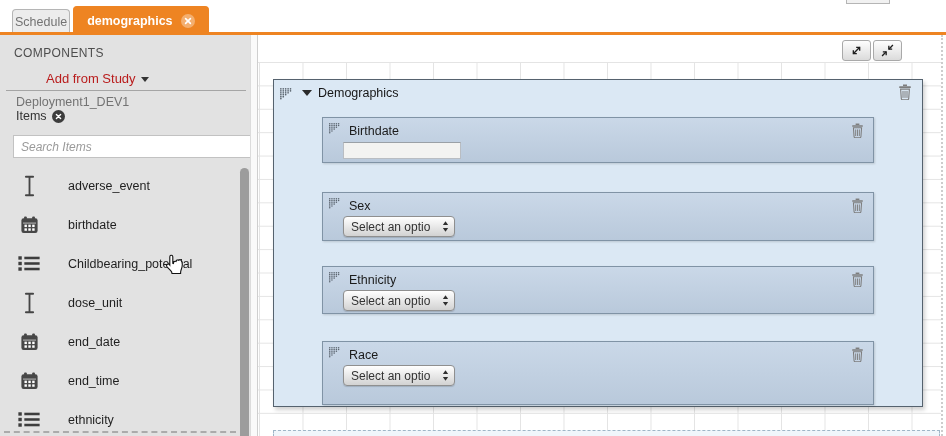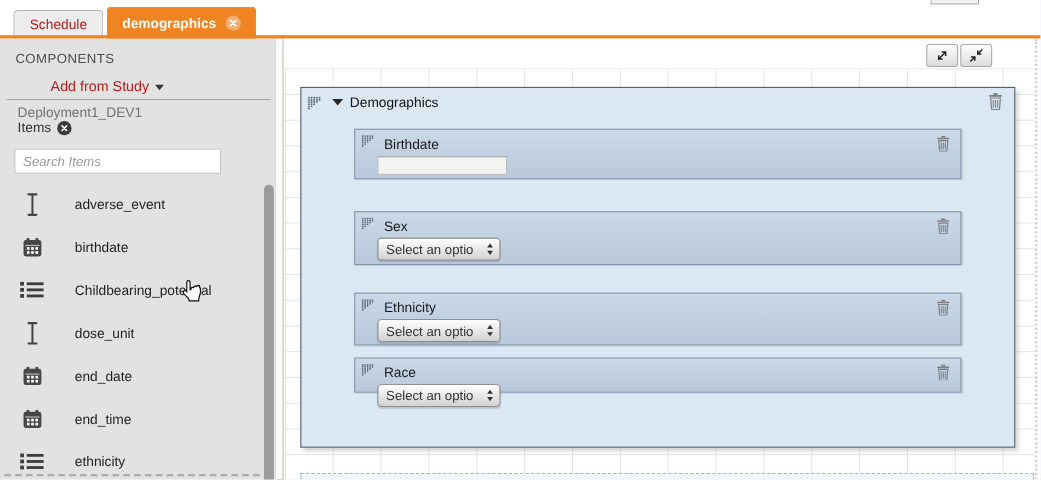--- a/index.html
+++ b/index.html
@@ -7,23 +7,23 @@
   body {
     position:relative; overflow:hidden; background:#fff;
     font-family:"Liberation Sans","DejaVu Sans",sans-serif; color:#222;
   }
 
   
   .header { position:absolute; top:0; left:0; right:0; height:35px; background:#fff; z-index:5; }
   .orange-bar { position:absolute; top:32px; left:0; right:0; height:3px; background:#ee8422; }
   .tabs { position:absolute; left:12px; bottom:0; display:flex; align-items:flex-end; gap:3px; }
   .tab {
-    display:inline-flex; align-items:center; padding:5px 14px 6px;
+    display:inline-flex; align-items:center; padding:5px 2px 6px;
     border:1px solid #b5b5b5; border-bottom:none; border-radius:4px 4px 0 0;
-    background:#ececec; color:#b91c1c; font-size:12.5px; cursor:pointer;
+    background:#ececec; color:#737373; font-size:12.5px; cursor:pointer;
   }
   .tab.active {
     background:#ee8422; border-color:#ee8422; color:#fff; font-weight:bold;
     padding:7px 13px 7px;
   }
   .tab-close {
     width:14px; height:14px; margin-left:8px; border-radius:50%;
     background:rgba(255,255,255,.35); display:inline-flex; align-items:center; justify-content:center;
   }
   .tab-close svg { width:8px; height:8px; }
@@ -46,21 +46,21 @@
   }
   .sb-divider { position:absolute; left:6px; right:6px; top:55px; border-top:1px solid #a5a5a5; }
   .sb-deployment { position:absolute; left:16px; top:60px; font-size:12.5px; color:#737373; }
   .sb-items-filter { position:absolute; left:16px; top:74px; font-size:12.5px; color:#333; display:flex; align-items:center; }
   .badge-x {
     width:13px; height:13px; margin-left:5px; border-radius:50%; background:#3c3c3c;
     display:inline-flex; align-items:center; justify-content:center; cursor:pointer;
   }
   .badge-x svg { width:7px; height:7px; }
   .sb-search {
-    position:absolute; left:13px; top:100px; width:188px; height:23px;
+    position:absolute; left:13px; top:100px; width:244px; height:23px;
     border:1px solid #c2c2c2; background:#fff; font-size:12px; padding:0 7px;
     font-family:"Liberation Sans","DejaVu Sans",sans-serif; color:#a21caf;
   }
   .sb-search::placeholder { font-style:italic; color:#9a9a9a; }
   .sb-list { position:absolute; left:0; top:131px; right:16px; }
   .sb-item { position:relative; height:39px; display:flex; align-items:center; cursor:pointer; }
   .sb-item .icon-box { width:34px; display:flex; justify-content:center; margin-left:12px; }
   .sb-item .lbl { font-size:12.5px; color:#1f1f1f; margin-left:22px; white-space:nowrap; }
   .icon-ibeam { width:11px; height:22px; }
   .icon-cal { width:19px; height:18px; }
@@ -110,21 +110,21 @@
   .panel-trash svg { width:14px; height:16px; }
 
   .field {
     position:absolute; left:48px; width:552px;
     background:linear-gradient(#cad8e8,#b9c9db);
     border:1px solid #8093a5; box-shadow:1px 1px 2px rgba(0,0,0,.15);
   }
   .f-0 { top:37px;  height:46px; }
   .f-1 { top:112px; height:49px; }
   .f-2 { top:186px; height:48px; }
-  .f-3 { top:245px; height:32px;text-align:right; }
+  .f-3 { top:261px; height:64px;text-align:right; }
   .field .grip { position:absolute; left:5px; top:4px; width:12px; height:12px; }
   .field-label { position:absolute; left:26px; top:6px; font-size:12.5px; color:#1b1b1b; }
   .field-trash { position:absolute; right:9px; top:5px; }
   .field-trash svg { width:13px; height:15px; }
   .field-input {
     position:absolute; left:20px; top:24px; width:118px; height:17px;
     background:#f3f3f1; border:1px solid #b9bdc2; border-top-color:#9aa0a6;
     font-size:12px; padding:0 4px;
   }
   .field-select {

